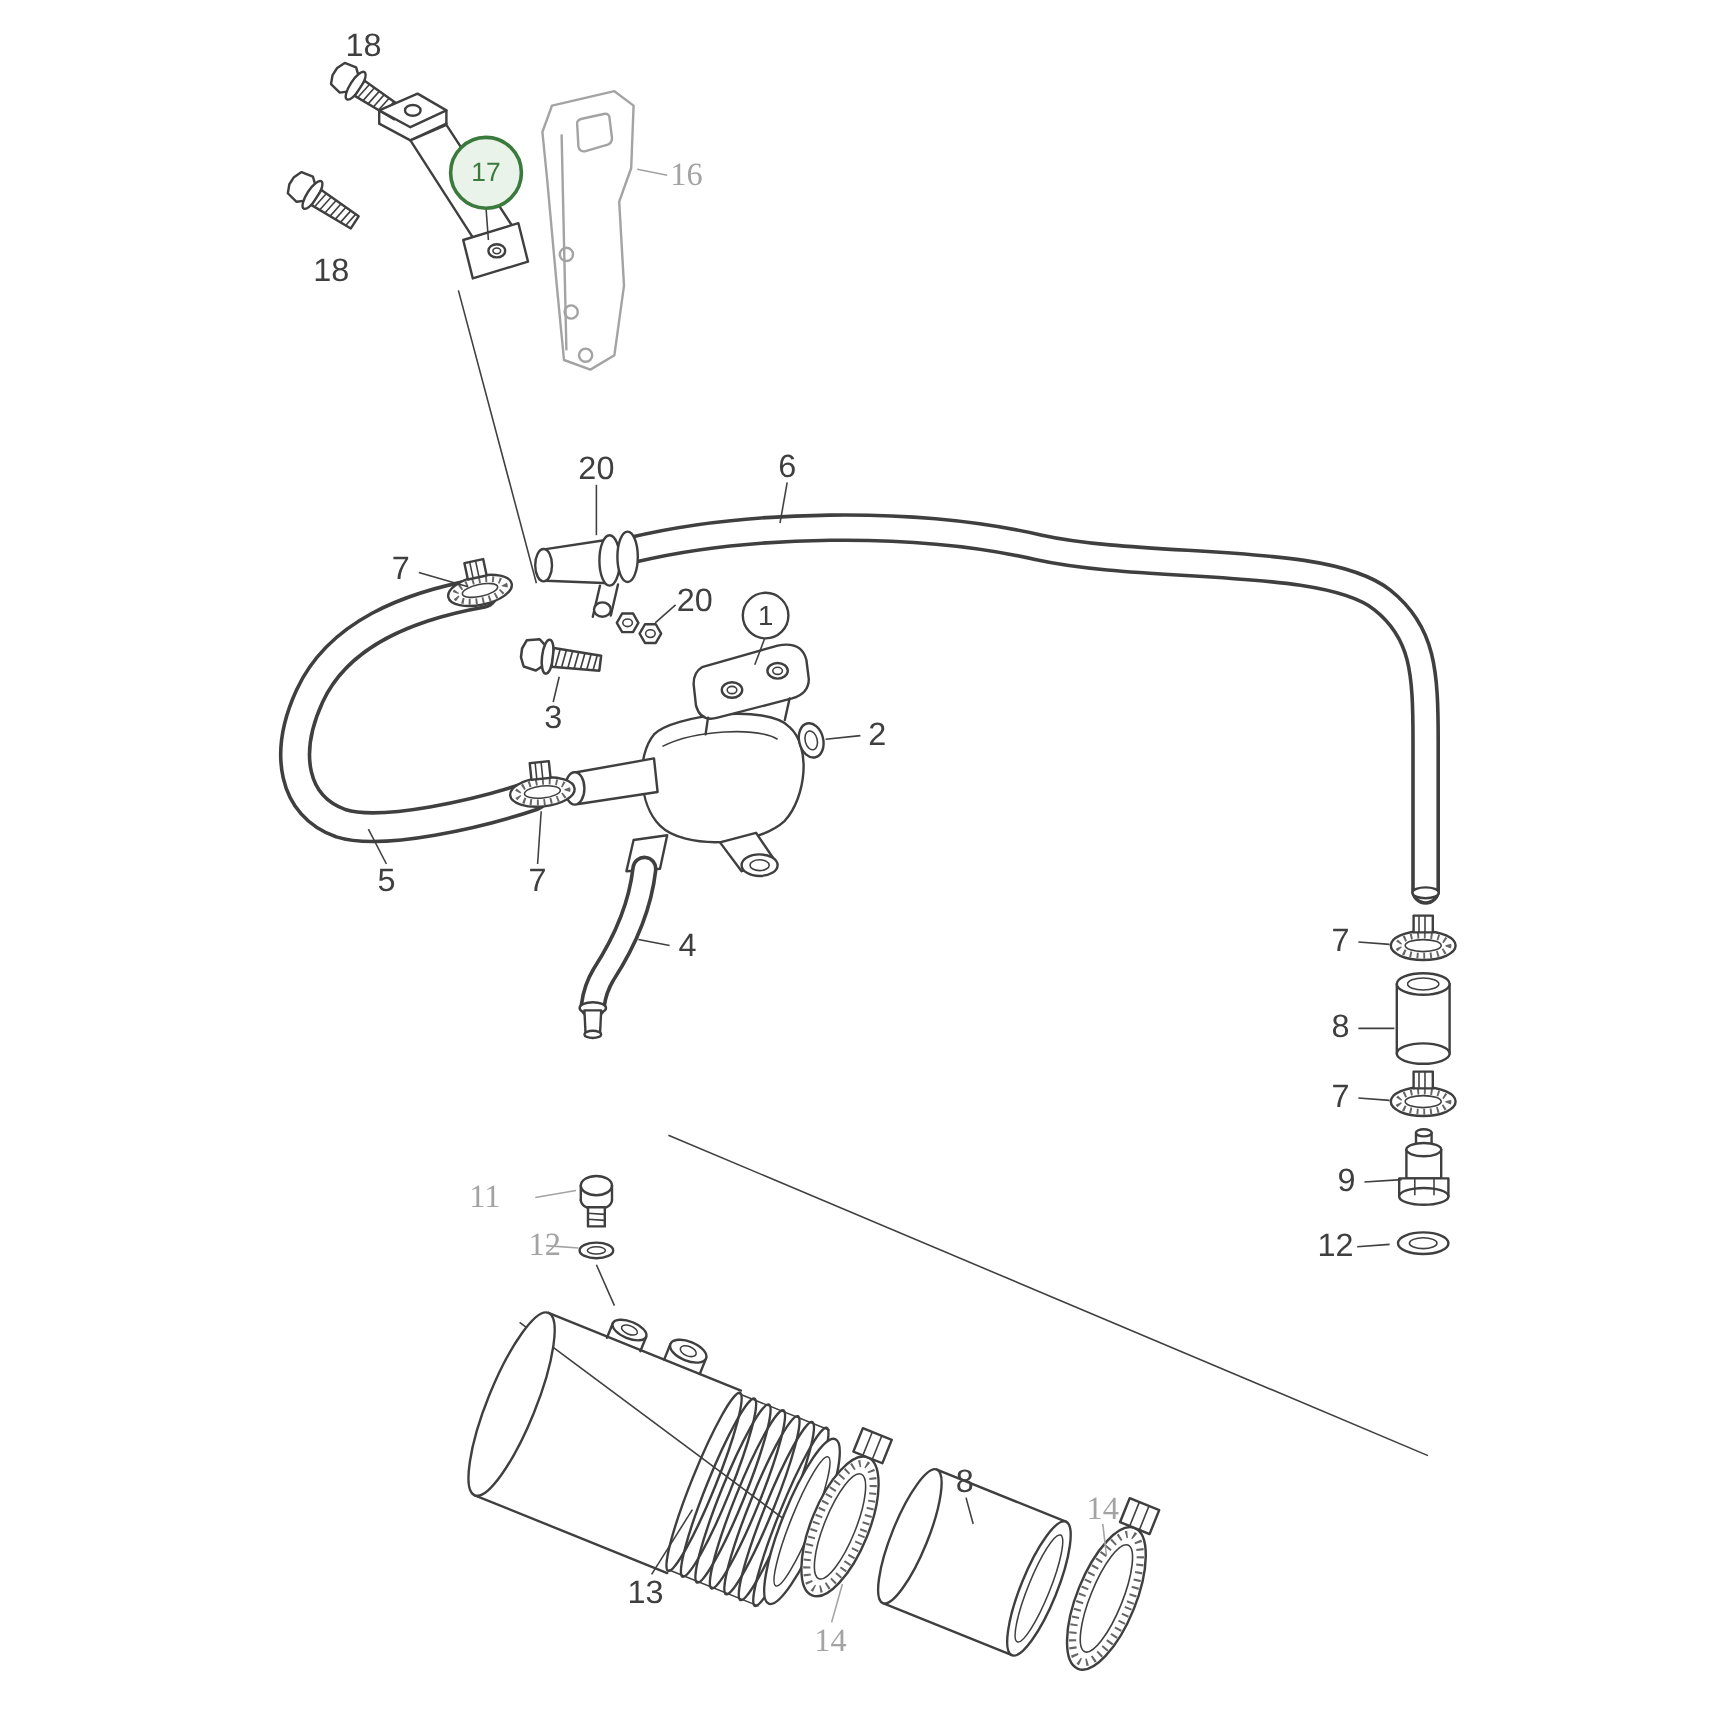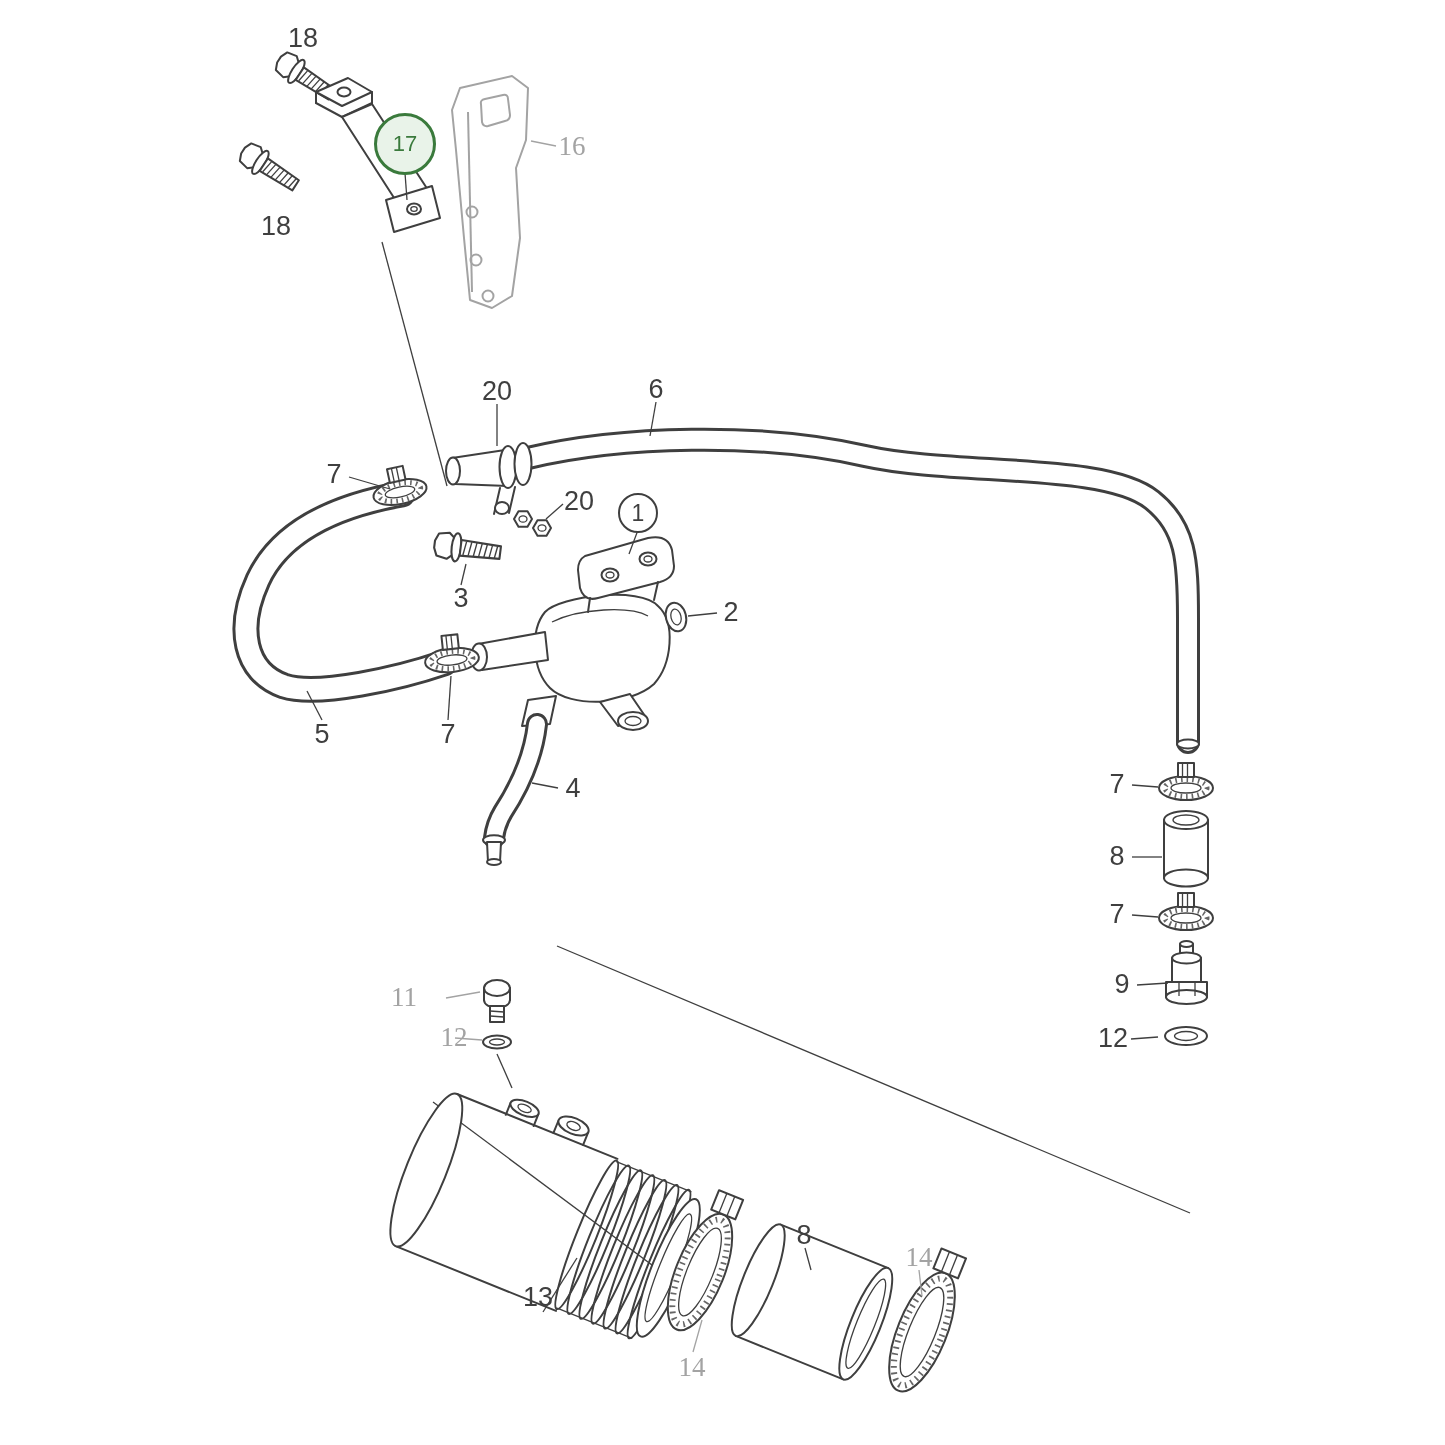--- a/index.html
+++ b/index.html
@@ -293,18 +293,18 @@
 <div class="co" style="left:322px;top:734px">5</div>
 <div class="co" style="left:448px;top:734px">7</div>
 <div class="co" style="left:573px;top:788px">4</div>
 <div class="co" style="left:1117px;top:784px">7</div>
 <div class="co" style="left:1117px;top:856px">8</div>
 <div class="co" style="left:1117px;top:914px">7</div>
 <div class="co" style="left:1122px;top:984px">9</div>
 <div class="co" style="left:1113px;top:1038px">12</div>
 <div class="co muted" style="left:404px;top:997px">11</div>
 <div class="co muted" style="left:454px;top:1037px">12</div>
-<div class="co" style="left:538px;top:1297px">13</div>
+<div class="co" style="left:538px;top:1327px">13</div>
 <div class="co muted" style="left:692px;top:1367px">14</div>
 <div class="co" style="left:804px;top:1235px">8</div>
 <div class="co muted" style="left:919px;top:1257px">14</div>
 
 </div>
 
 </body></html>

